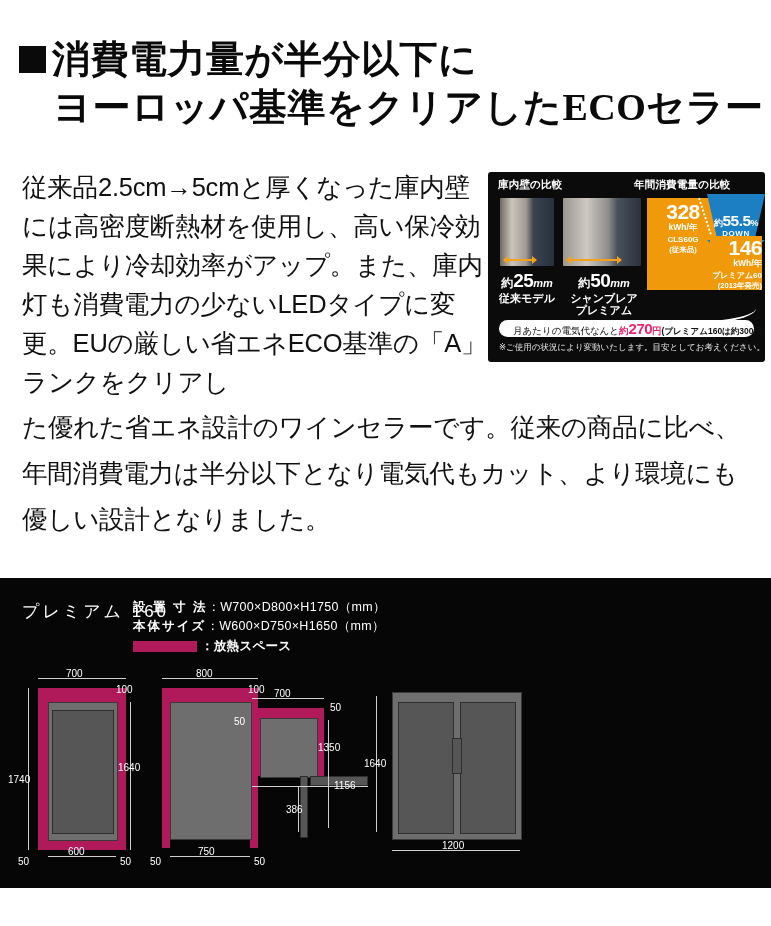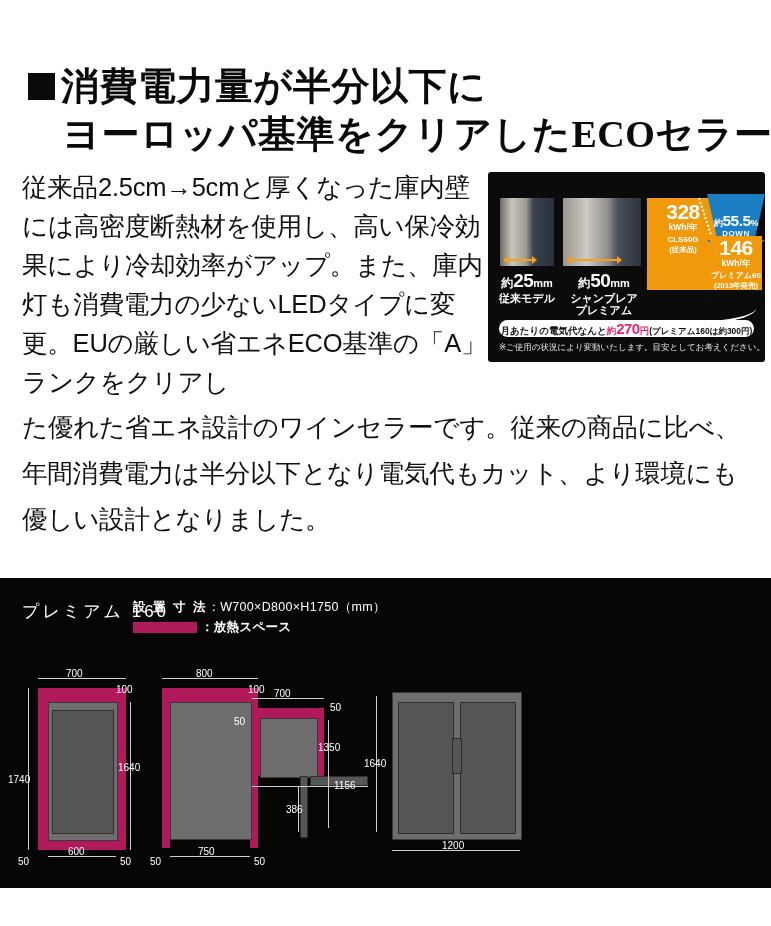--- a/index.html
+++ b/index.html
@@ -8,26 +8,25 @@
     background:#ffffff;
     font-family:"Liberation Sans","DejaVu Sans",sans-serif;
     color:#111;
     overflow:hidden;
     position:relative;
   }
   .page{position:relative;width:771px;height:926px;overflow:hidden;}
 
   
   .headline{
-    position:absolute;left:28px;top:36px;width:720px;
+    position:absolute;left:19px;top:36px;width:720px;
     font-family:"Liberation Serif","DejaVu Serif",serif;
     font-weight:bold;
     color:#0a0a0a;
     letter-spacing:0.5px;
-    margin-top:27px;
   }
   .headline .line1{font-size:38px;line-height:46px;display:flex;align-items:center;}
   .headline .sq{
     display:inline-block;width:27px;height:27px;background:#0a0a0a;
     margin-right:6px;flex:none;
   }
   .headline .line2{font-size:38px;line-height:50px;padding-left:34px;white-space:nowrap;}
 
   
   .bodycopy{
@@ -83,27 +82,27 @@
     border-bottom:4px solid transparent;
   }
   .wall-arrow::before{left:-5px;border-right:5px solid #F5A11B;}
   .wall-arrow::after{right:-5px;border-left:5px solid #F5A11B;}
 
   .wall-cap{position:absolute;text-align:center;color:#fff;}
   .wall-cap.c1{left:4px;top:98px;width:70px;}
   .wall-cap.c2{left:76px;top:98px;width:80px;}
   .wall-cap .big{font-size:12px;font-weight:bold;}
   .wall-cap .num{font-size:19px;font-weight:bold;letter-spacing:-0.5px;}
-  .wall-cap .unit{font-size:11px;font-weight:bold;}
+  .wall-cap .unit{font-size:11px;font-weight:bold;font-style:italic;}
   .wall-cap .sub{font-size:11px;font-weight:bold;line-height:11px;margin-top:1px;}
 
   
   .bar{position:absolute;background:#F0990A;text-align:center;color:#fff;}
   .bar.b1{left:159px;top:26px;width:72px;height:92px;}
-  .bar.b2{left:222px;top:64px;width:52px;height:54px;}
+  .bar.b2{left:222px;top:64px;width:52px;height:54px;text-align:right;}
   .bar .val{font-size:21px;font-weight:bold;line-height:21px;padding-top:3px;letter-spacing:-0.5px;}
   .bar.b2 .val{padding-top:1px;}
   .bar .kwh{font-size:8.5px;font-weight:bold;line-height:10px;}
   .bar .model{font-size:8px;font-weight:bold;line-height:9.5px;margin-top:3px;}
   .bar .yr{font-size:7.5px;font-weight:bold;line-height:9px;}
 
   
   .downarrow{
     position:absolute;left:219px;top:22px;width:58px;height:74px;
     background:#1C7FC4;
@@ -118,21 +117,21 @@
     position:absolute;left:210px;top:26px;width:1px;height:58px;
     border-left:2px dotted #ffffff;transform:rotate(-18deg);transform-origin:top center;
   }
 
   
   .cost{
     position:absolute;left:11px;top:148px;width:255px;height:17px;
     background:#ffffff;border-radius:9px;color:#111;
     text-align:center;line-height:17px;white-space:nowrap;
   }
-  .cost .t1{font-size:9.5px;font-weight:bold;}
+  .cost .t1{font-size:9.5px;font-weight:normal;padding-left:14px;}
   .cost .yen{font-size:9.5px;font-weight:bold;color:#E8276F;}
   .cost .num{font-size:15px;font-weight:bold;color:#E8276F;letter-spacing:-0.5px;}
   .cost .t2{font-size:8.5px;font-weight:bold;}
   .note{
     position:absolute;left:11px;top:170px;width:255px;text-align:center;
     font-size:8.5px;color:#e8e8e8;white-space:nowrap;
   }
   .swoosh{
     position:absolute;left:198px;top:128px;width:70px;height:20px;
     border-bottom:2px solid #ffffff;border-radius:0 0 40% 0;transform:rotate(-8deg);
@@ -174,20 +173,24 @@
       <span class="sq"></span>
       <span>消費電力量が半分以下に</span>
     </div>
     <div class="line2">ヨーロッパ基準をクリアしたECOセラー</div>
   </div>
 
   <div class="bodycopy">従来品2.5cm→5cmと厚くなった庫内壁には高密度断熱材を使用し、高い保冷効果により冷却効率がアップ。また、庫内灯も消費電力の少ないLEDタイプに変更。EUの厳しい省エネECO基準の「A」ランクをクリアし</div>
   <div class="bodycopy2">た優れた省エネ設計のワインセラーです。従来の商品に比べ、年間消費電力は半分以下となり電気代もカット、より環境にも優しい設計となりました。</div>
 
   <div class="panel">
+    <div class="panel-titles">
+      <div class="ptitle left">庫内壁の比較</div>
+      <div class="ptitle right">年間消費電量の比較</div>
+    </div>
 
     <div class="wall w1">
       <div class="wall-img"></div>
       <div class="wall-arrow"></div>
     </div>
     <div class="wall w2">
       <div class="wall-img"></div>
       <div class="wall-arrow"></div>
     </div>
 
@@ -228,20 +231,23 @@
       <span class="t1">月あたりの電気代なんと</span><span class="yen">約</span><span class="num">270</span><span class="yen">円</span><span class="t2">(プレミアム160は約300円)</span>
     </div>
     <div class="note">※ご使用の状況により変動いたします。目安としてお考えください。</div>
   </div>
 
   <div class="spec">
     <div class="spec-title">プレミアム 160</div>
     <div class="spec-lines">
       <div>
         <span class="lbl">設 置 寸 法</span><span>：W700×D800×H1750（mm）</span>
+      </div>
+      <div>
+        <span class="lbl">本体サイズ</span><span>：W600×D750×H1650（mm）</span>
       </div>
       <div class="legend-row">
         <span class="legend-sw"></span>
         <span class="legend-tx">：放熱スペース</span>
       </div>
     </div>
 
     <div class="dw-wrap">
 
       <div class="unitbox" style="left:20px;top:12px;width:120px;height:190px;">

